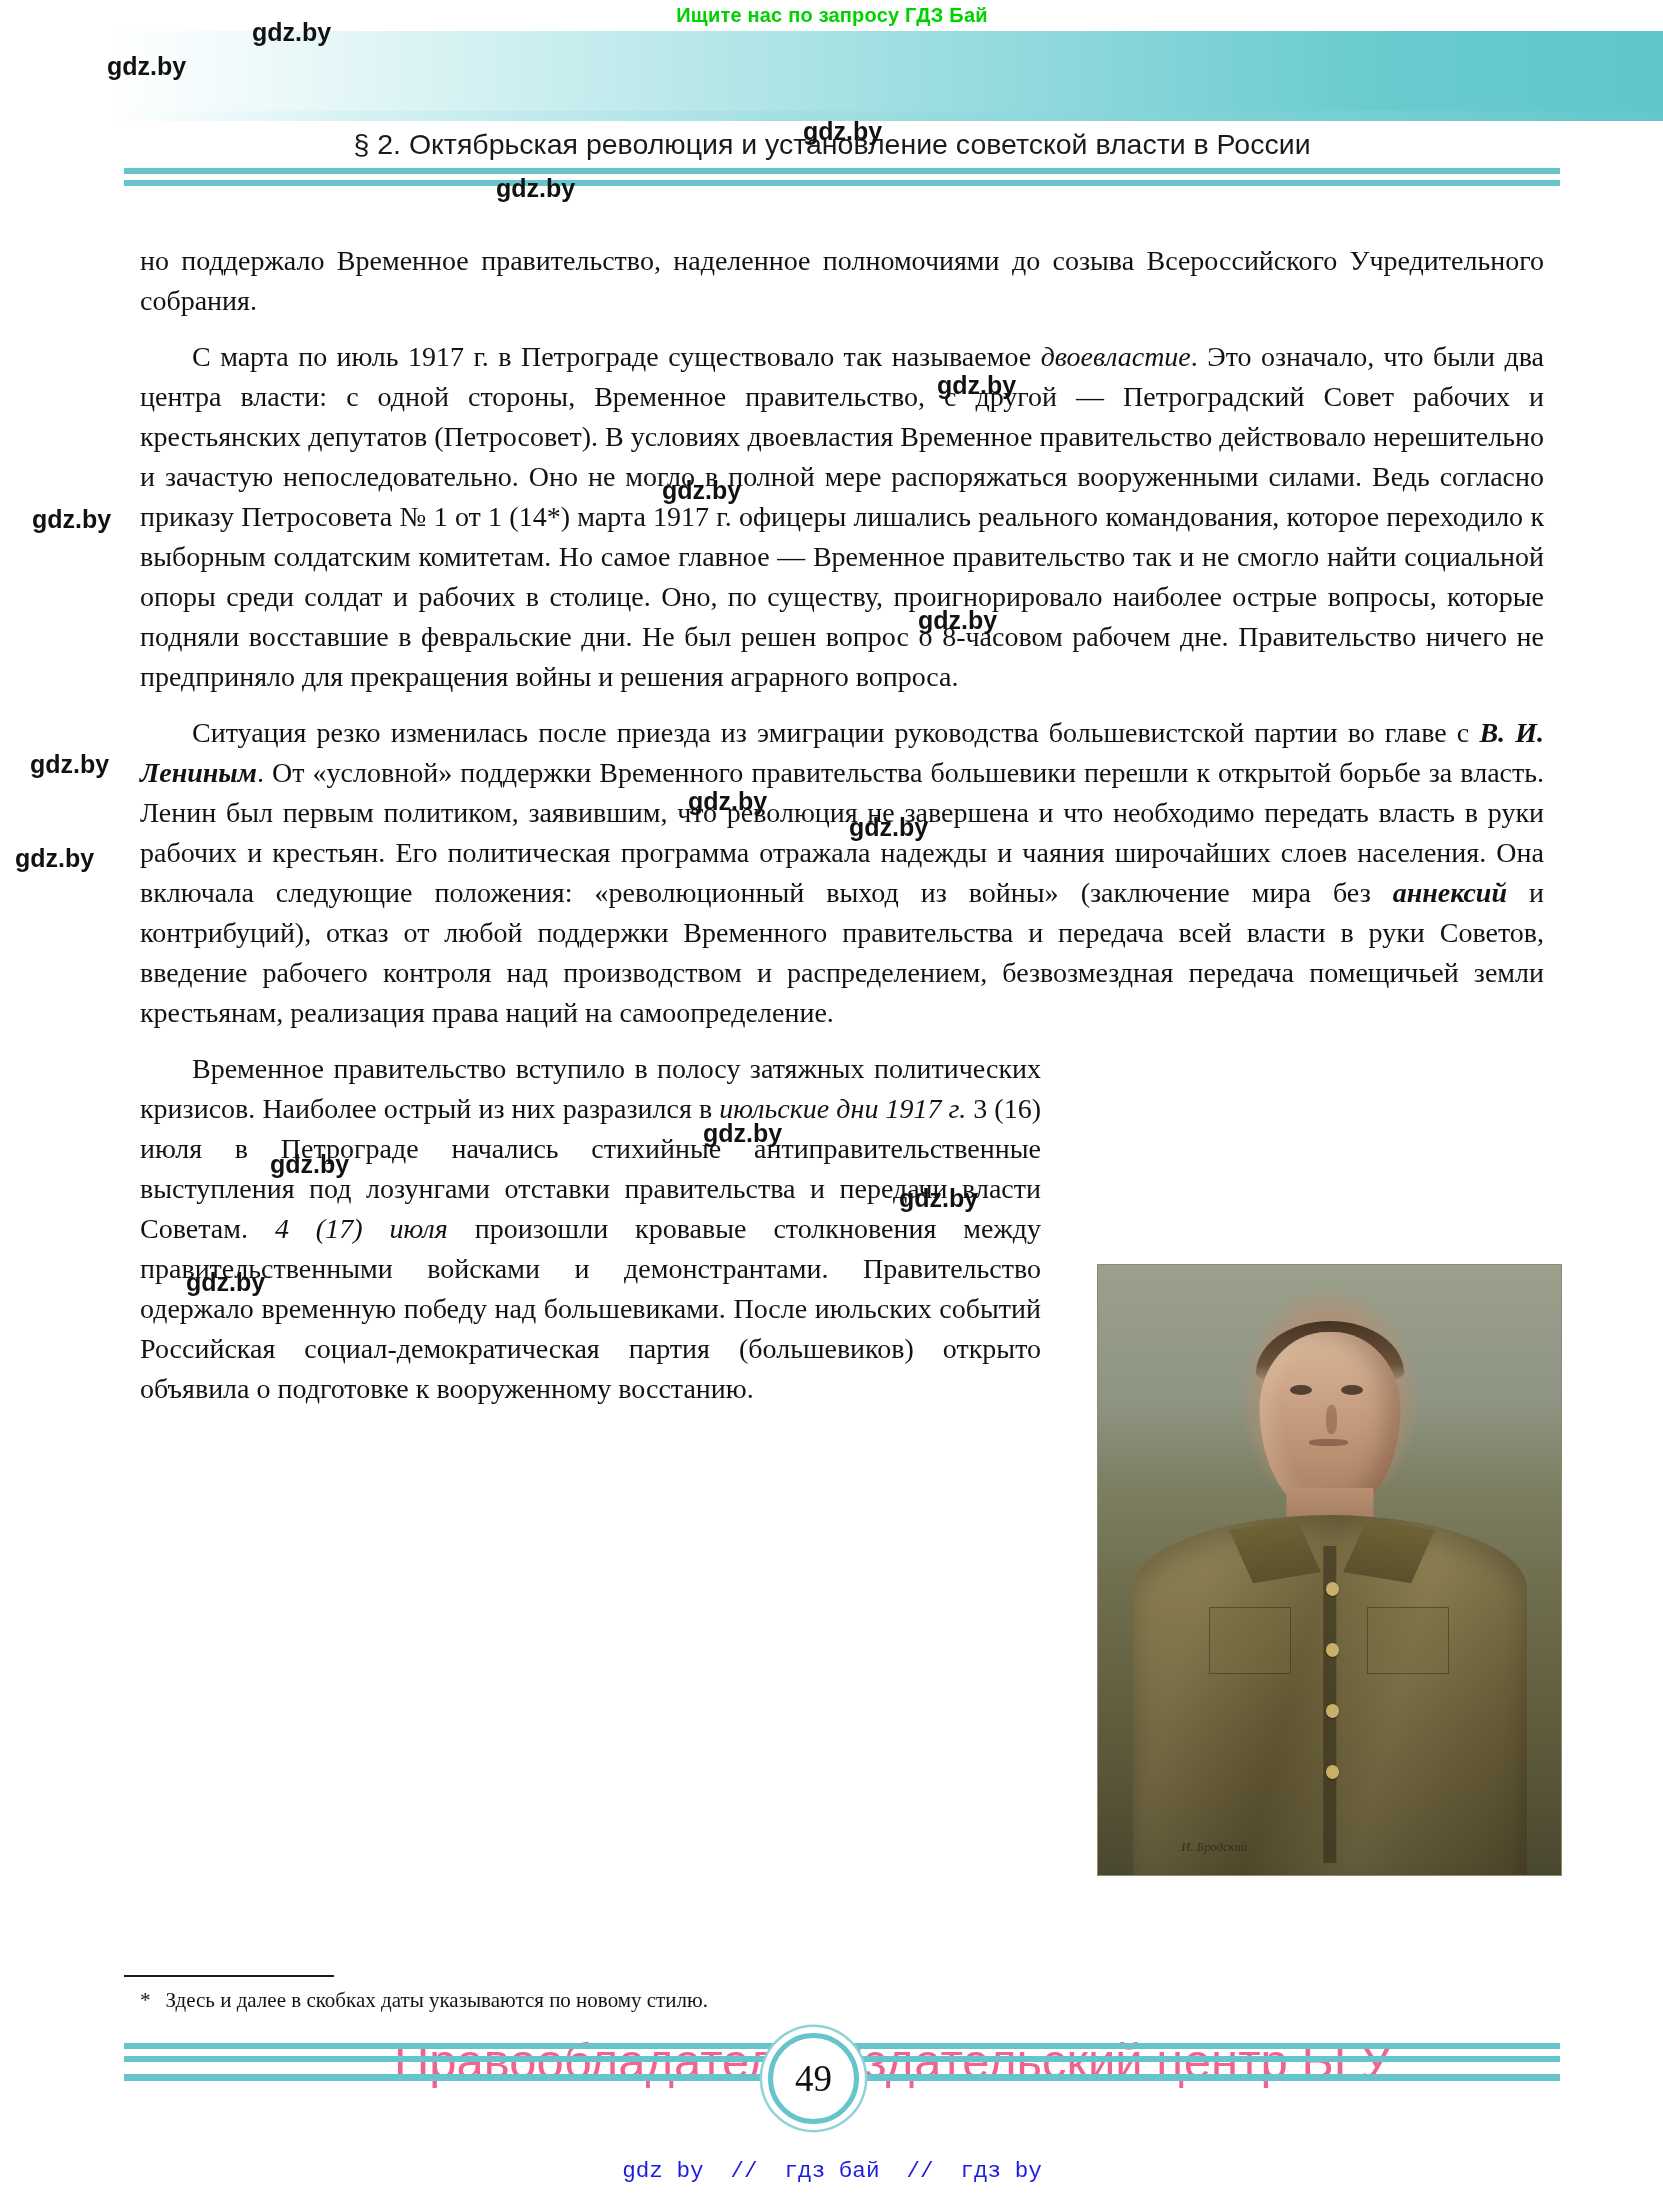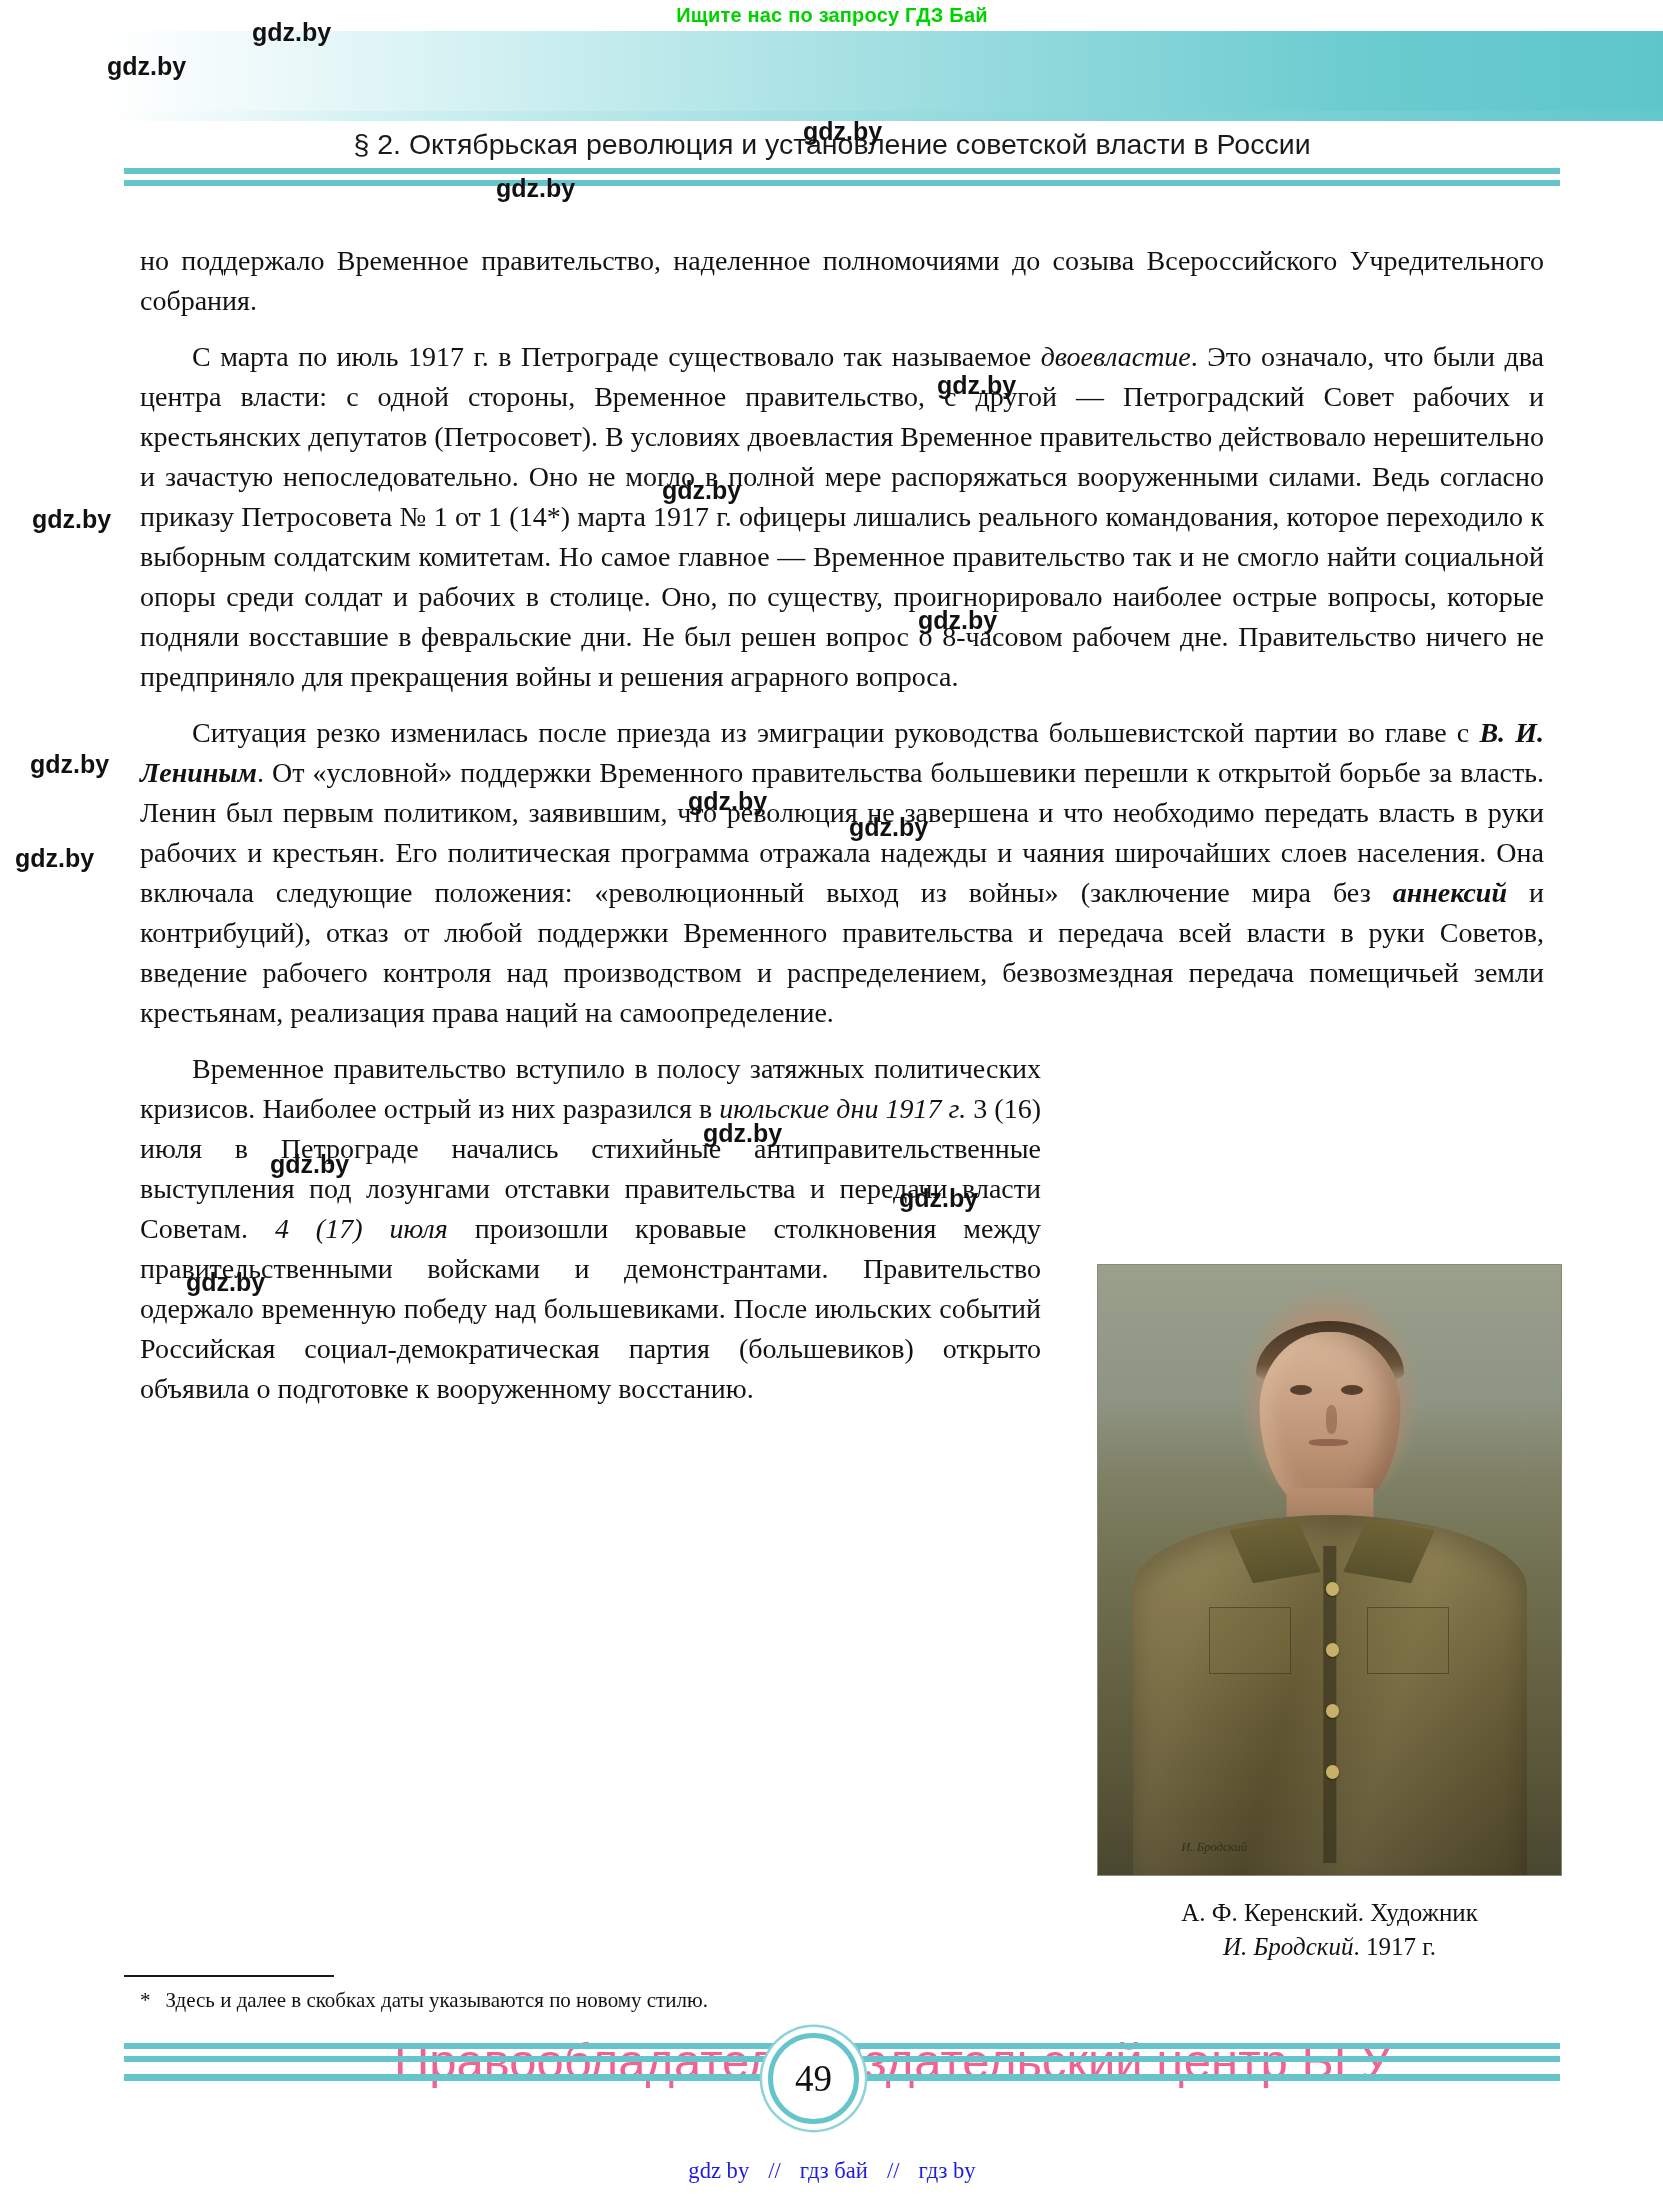--- a/index.html
+++ b/index.html
@@ -267,21 +267,21 @@
     font-size:37px;
     color:#121212;
     box-sizing:border-box;
   }
 
   
   .bottom-links{
     position:absolute;
     top:2158px; left:0; width:1664px;
     text-align:center;
-    font-family:Liberation Serif, serif;
+    font-family:Liberation Mono, monospace;
     font-size:22.6px;
     color:#1c1ce0;
   }
   .bottom-links span{ margin:0 6.7px; }
 
   
   .wm{
     position:absolute;
     font-family:"Liberation Sans", sans-serif;
     font-weight:700;
@@ -341,24 +341,20 @@
       <div class="p-placket"></div>
       <div class="p-pocket l"></div>
       <div class="p-pocket r"></div>
       <div class="p-btn b1"></div>
       <div class="p-btn b2"></div>
       <div class="p-btn b3"></div>
       <div class="p-btn b4"></div>
       <div class="p-sign">И. Бродский</div>
     </div>
   </div>
-  <figcaption class="fig-caption">
-    <span>А. Ф. Керенский. Художник</span><br>
-    <span class="ital">И. Бродский</span><span>. 1917 г.</span>
-  </figcaption>
 </figure>
 
 <div class="footnote-rule"></div>
 <div class="footnote">
   <span class="star">*</span><span>Здесь и далее в скобках даты указываются по новому стилю.</span>
 </div>
 
 <div class="wm-pink" style="left:394px; top:2033px;">Правообладатель. Издательский центр БГУ</div>
 
 <div class="bot-rule b1"></div>

